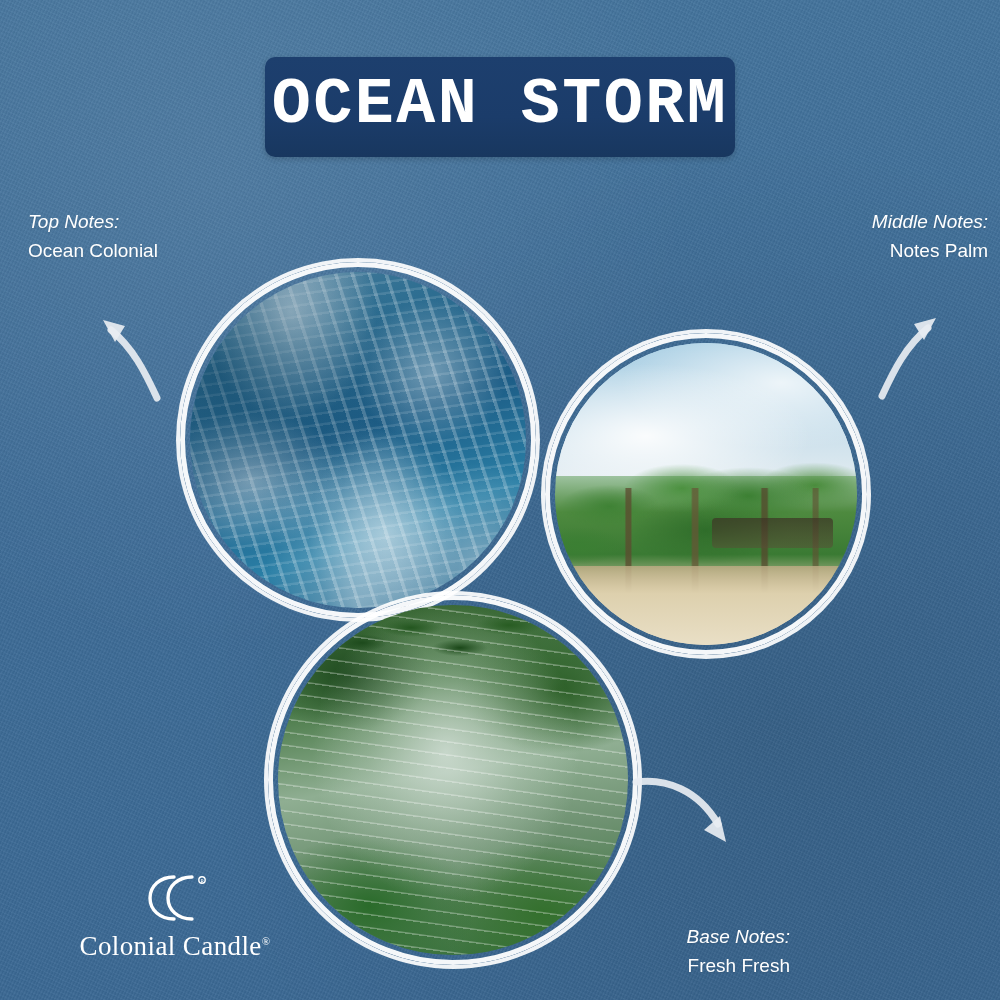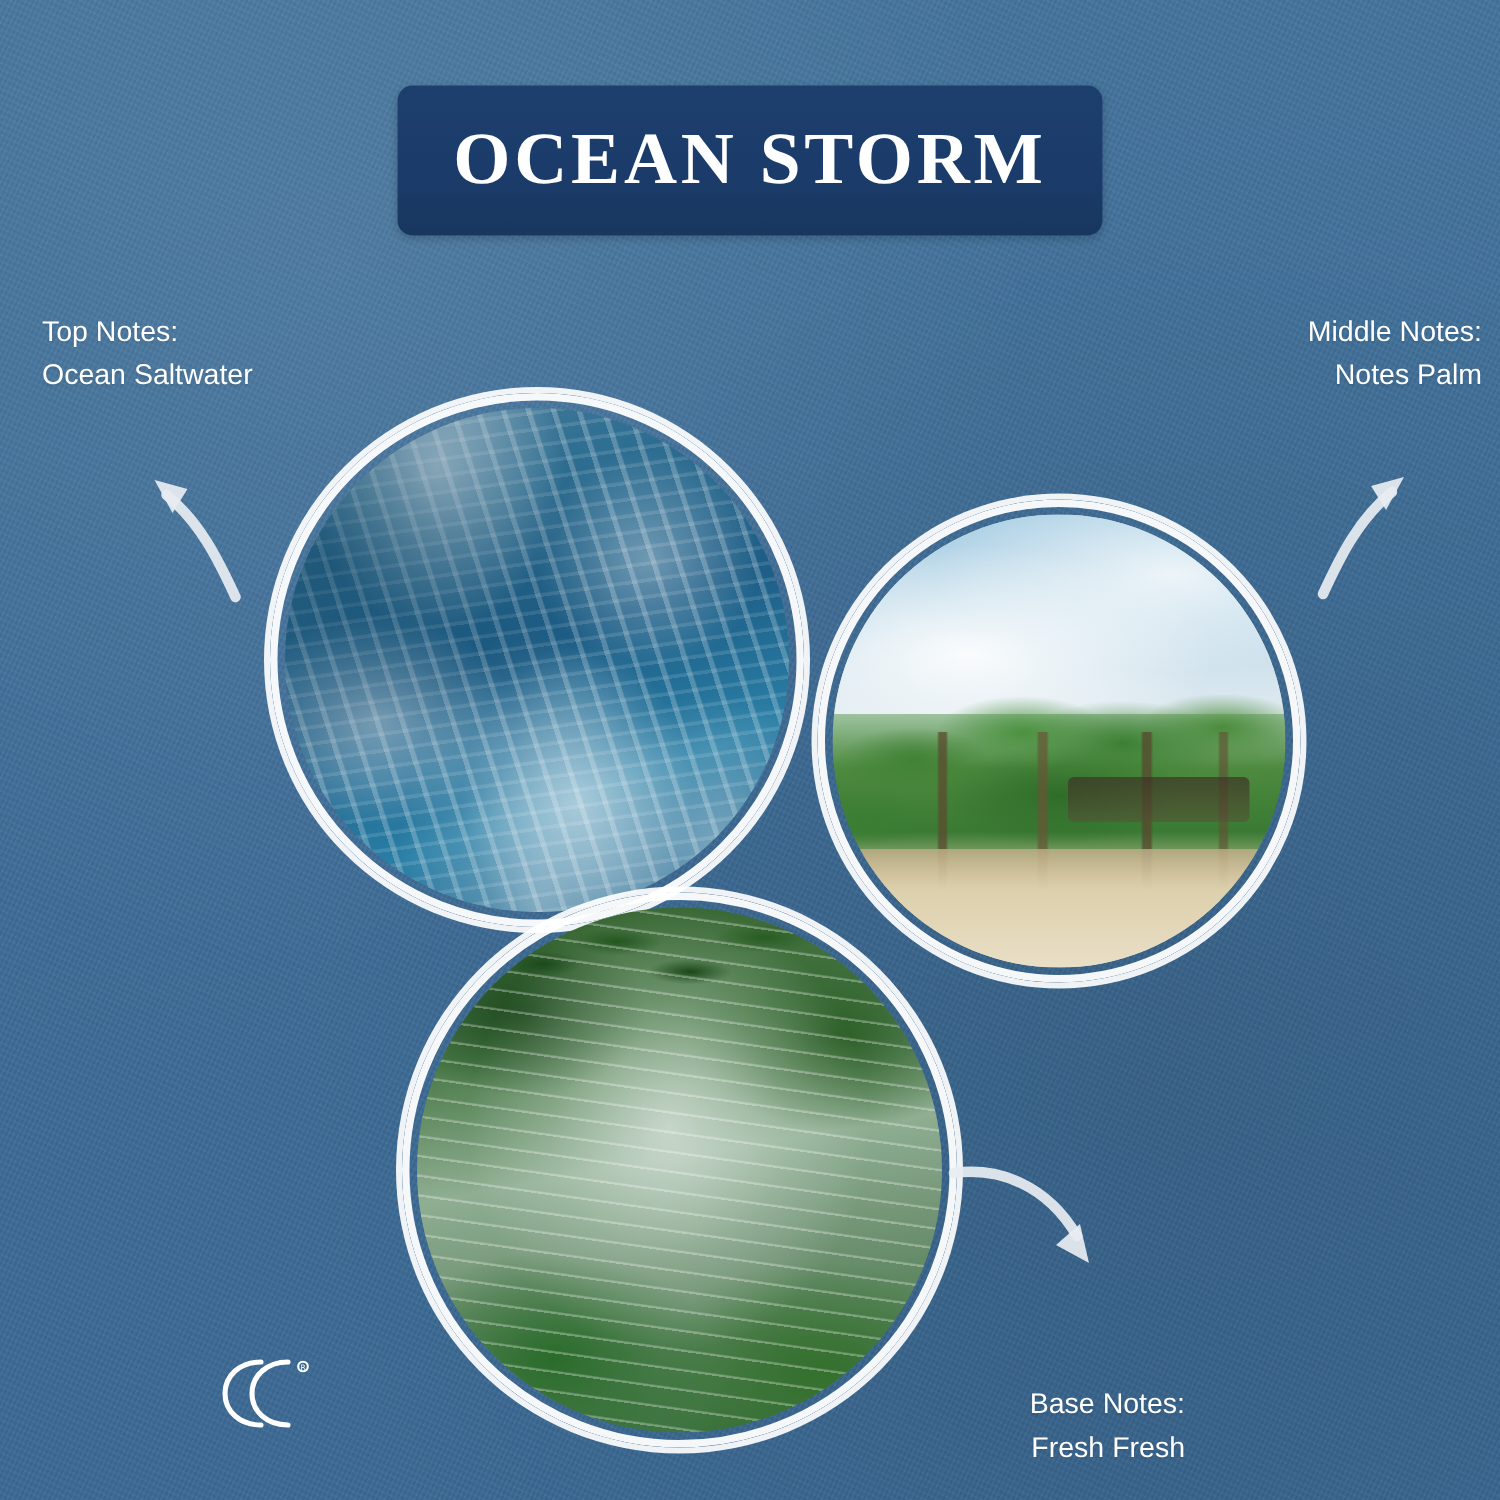--- a/index.html
+++ b/index.html
@@ -36,39 +36,40 @@
     height: 100px;
     background: linear-gradient(180deg, #1d3f6e 0%, #1b3c6a 60%, #18375f 100%);
     border-radius: 10px;
     box-shadow: 0 2px 6px rgba(0,0,0,0.18);
     display: flex;
     align-items: center;
     justify-content: center;
   }
   .title-banner .title-text {
     color: #ffffff;
-    font-size: 49px;
+    font-size: 65px;
     letter-spacing: 2.5px;
     font-weight: 600;
     text-transform: uppercase;
     line-height: 1;
     padding-bottom: 4px;
-    font-family: Liberation Serif, serif;
+    font-family: Liberation Mono, monospace;
   }
 
   
   .note-label {
     position: absolute;
     color: #ffffff;
     font-size: 19px;
     line-height: 29px;
     font-family: "Liberation Sans", sans-serif;
     text-shadow: 0 1px 2px rgba(0,0,0,0.12);
   }
   .note-label .note-title {
+    font-style: italic;
     display: block;
   }
   .note-label .note-value {
     display: block;
   }
   #note-top    { left: 28px;  top: 207px; text-align: left; }
   #note-middle { right: 12px; top: 207px; text-align: right; }
   #note-base   { right: 210px; top: 922px; text-align: right; }
 
   
@@ -251,21 +252,21 @@
 <body>
 
 <div class="canvas">
 
   <div class="title-banner">
     <div class="title-text">OCEAN STORM</div>
   </div>
 
   <div class="note-label" id="note-top">
     <span class="note-title">Top Notes:</span>
-    <span class="note-value">Ocean Saltwater</span>
+    <span class="note-value">Ocean Colonial</span>
   </div>
 
   <div class="note-label" id="note-middle">
     <span class="note-title">Middle Notes:</span>
     <span class="note-value">Notes Palm</span>
   </div>
 
   <div class="note-label" id="note-base">
     <span class="note-title">Base Notes:</span>
     <span class="note-value">Fresh Fresh</span>
@@ -333,15 +334,18 @@
 
   <div class="logo">
     <div class="logo-mark">
       <svg width="66" height="54" viewBox="0 0 66 54" fill="none" xmlns="http://www.w3.org/2000/svg">
         <path d="M32 6 C 18 6, 8 15, 8 27 C 8 39, 18 48, 32 48" stroke="#ffffff" stroke-width="3.4" fill="none" stroke-linecap="round"></path>
         <path d="M50 6 C 36 6, 26 15, 26 27 C 26 39, 36 48, 50 48" stroke="#ffffff" stroke-width="3.4" fill="none" stroke-linecap="round"></path>
         <circle cx="60" cy="9" r="3.2" stroke="#ffffff" stroke-width="1.4" fill="none"></circle>
         <text x="58.4" y="11.6" font-family="DejaVu Sans, sans-serif" font-size="5" fill="#ffffff">R</text>
       </svg>
     </div>
+    <div class="logo-wordmark">
+      <span>Colonial Candle</span><span class="reg">®</span>
+    </div>
   </div>
 
 </div>
 
 </body></html>

